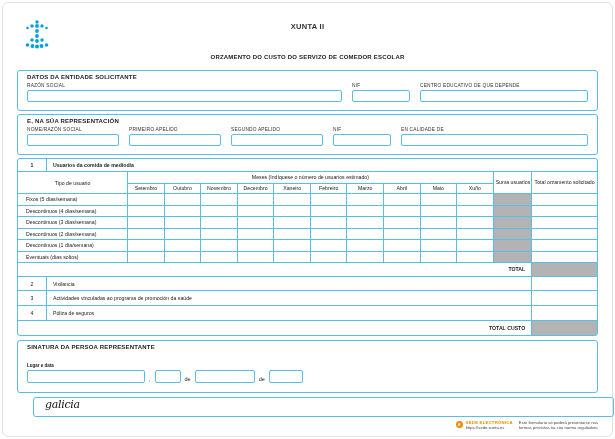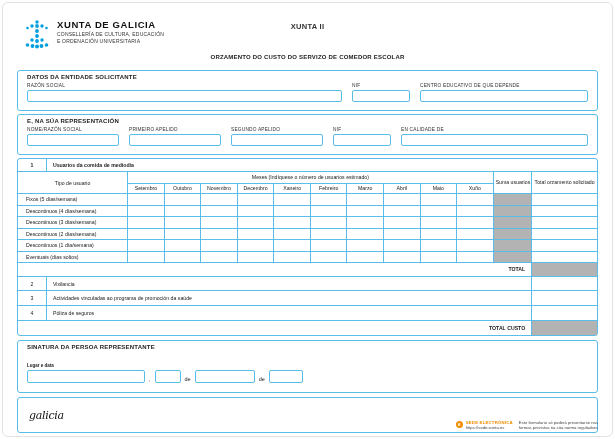--- a/index.html
+++ b/index.html
@@ -36,21 +36,21 @@
   .tbl .right { text-align:right; padding-right:6px; }
   .hdr-small { font-size:5px; line-height:5.5px; white-space:normal; }
 
   
   .lugar-label { font-size:4.5px; font-weight:bold; color:#222; margin-top:13px; }
   .sig-row { display:flex; align-items:flex-end; margin-top:2px; font-size:5.5px; color:#222; }
   .sig-input { height:13px; border:1px solid #5abce8; border-radius:2px; background:#fff; }
   .sep { margin:0 4px 1px 4px; font-size:5.5px; }
 
   
-  .galicia-box { position:absolute; left:17px; top:397px; width:581px; height:36px; border:1px solid #5abce8; border-radius:3px; display:flex; align-items:center; padding-left:11px; }
+  .galicia-box { position:absolute; left:33px; top:397px; width:581px; height:20px; border:1px solid #5abce8; border-radius:3px; display:flex; align-items:flex-start; padding-left:11px; }
   .galicia-word { font-family:"DejaVu Serif", serif; font-style:italic; font-size:11px; color:#111; letter-spacing:-.3px; }
   .sede { position:absolute; right:17px; top:420px; display:flex; align-items:flex-start; gap:3px; }
   .sede-icon { width:7px; height:7px; border-radius:50%; background:#f08c00; color:#fff; font-size:5px; line-height:7px; text-align:center; font-weight:bold; margin-top:1px; }
   .sede-left { display:flex; flex-direction:column; }
   .sede-name { font-size:4.3px; font-weight:bold; color:#f08c00; letter-spacing:.2px; }
   .sede-url { font-size:4.2px; color:#444; }
   .sede-right { display:flex; flex-direction:column; margin-left:3px; }
   .sede-notice { font-size:4.2px; color:#444; line-height:5px; }
 </style>
 </head>
@@ -73,25 +73,20 @@
         <circle cx="8" cy="21" r="1.7"></circle>
           <circle cx="13" cy="22" r="1.9"></circle>
           <circle cx="18" cy="21" r="1.7"></circle>
         <circle cx="3.5" cy="26" r="1.8"></circle>
           <circle cx="8.5" cy="27" r="1.9"></circle>
           <circle cx="13" cy="27.5" r="2"></circle>
           <circle cx="17.5" cy="27" r="1.9"></circle>
           <circle cx="22.5" cy="26" r="1.8"></circle>
       </g>
     </svg>
-    <div>
-      <div class="brand-name">XUNTA DE GALICIA</div>
-      <div class="brand-dept">CONSELLERÍA DE CULTURA, EDUCACIÓN</div>
-      <div class="brand-dept">E ORDENACIÓN UNIVERSITARIA</div>
-    </div>
   </div>
   <div class="annex">XUNTA II</div>
   <div class="form-title">ORZAMENTO DO CUSTO DO SERVIZO DE COMEDOR ESCOLAR</div>
 
   <div class="box box-pad" style="top:70px; height:41px;">
     <div class="sec-title">DATOS DA ENTIDADE SOLICITANTE</div>
     <div class="fields">
       <div class="field grow">
         <span class="flabel">RAZÓN SOCIAL</span>
         <div class="finput"></div>

